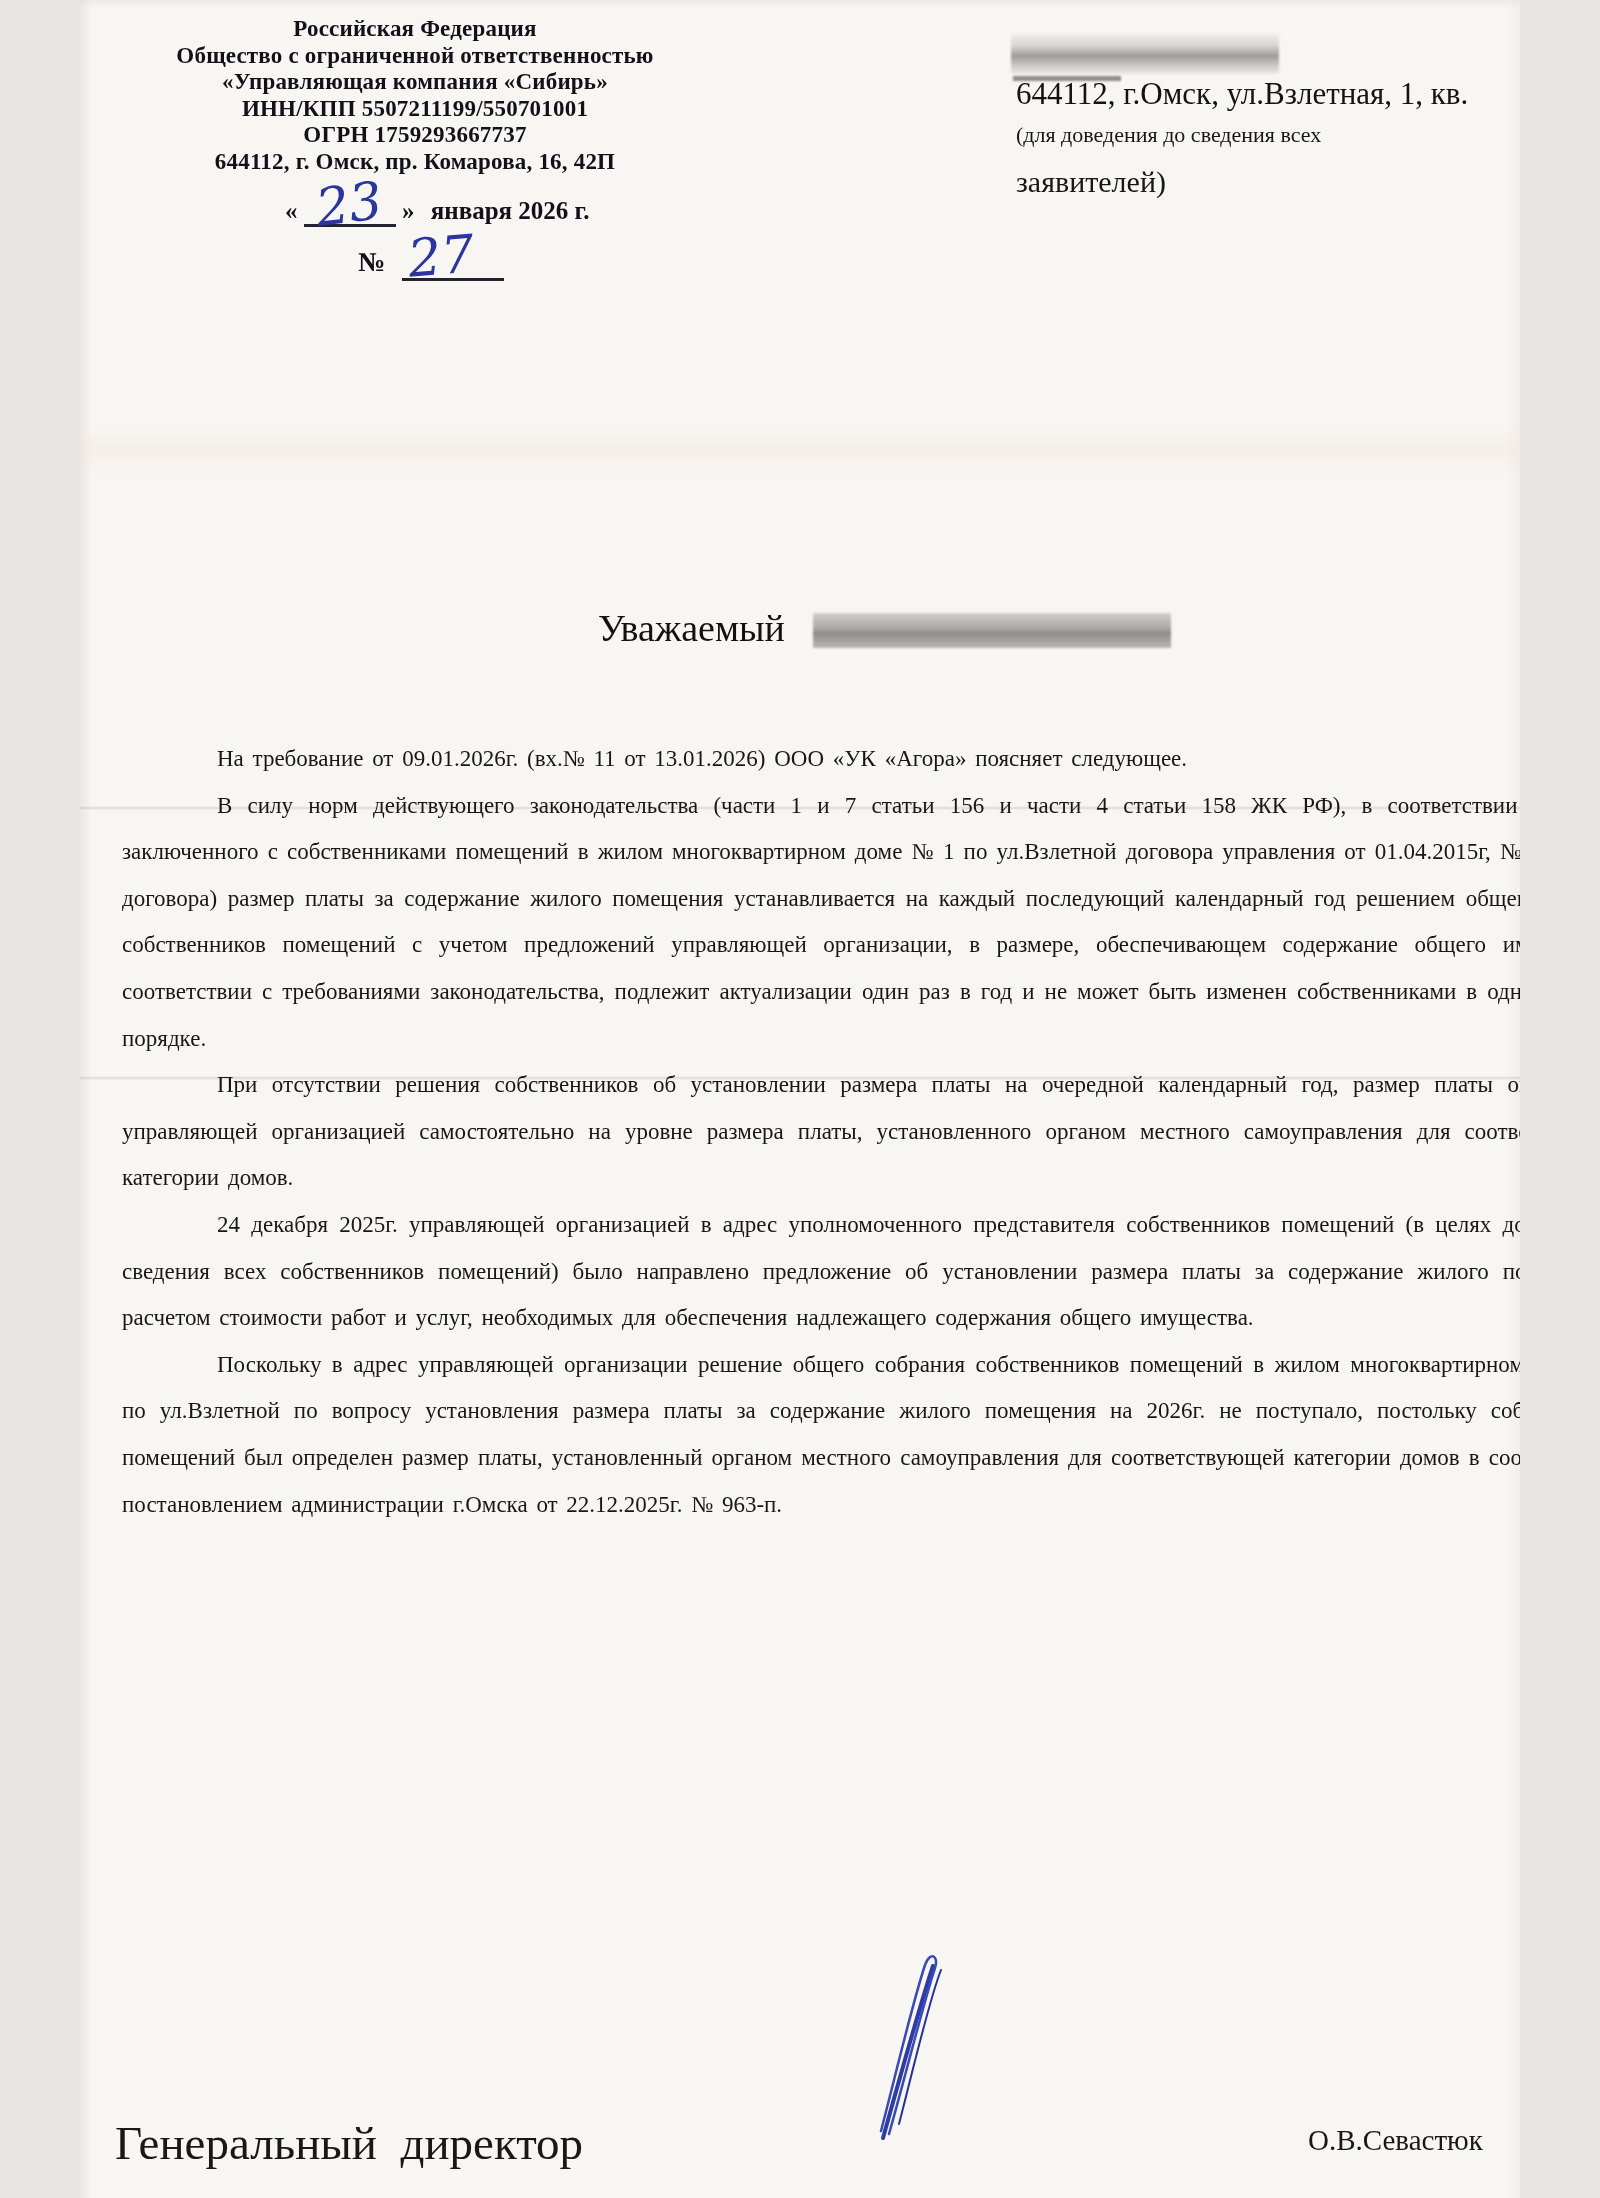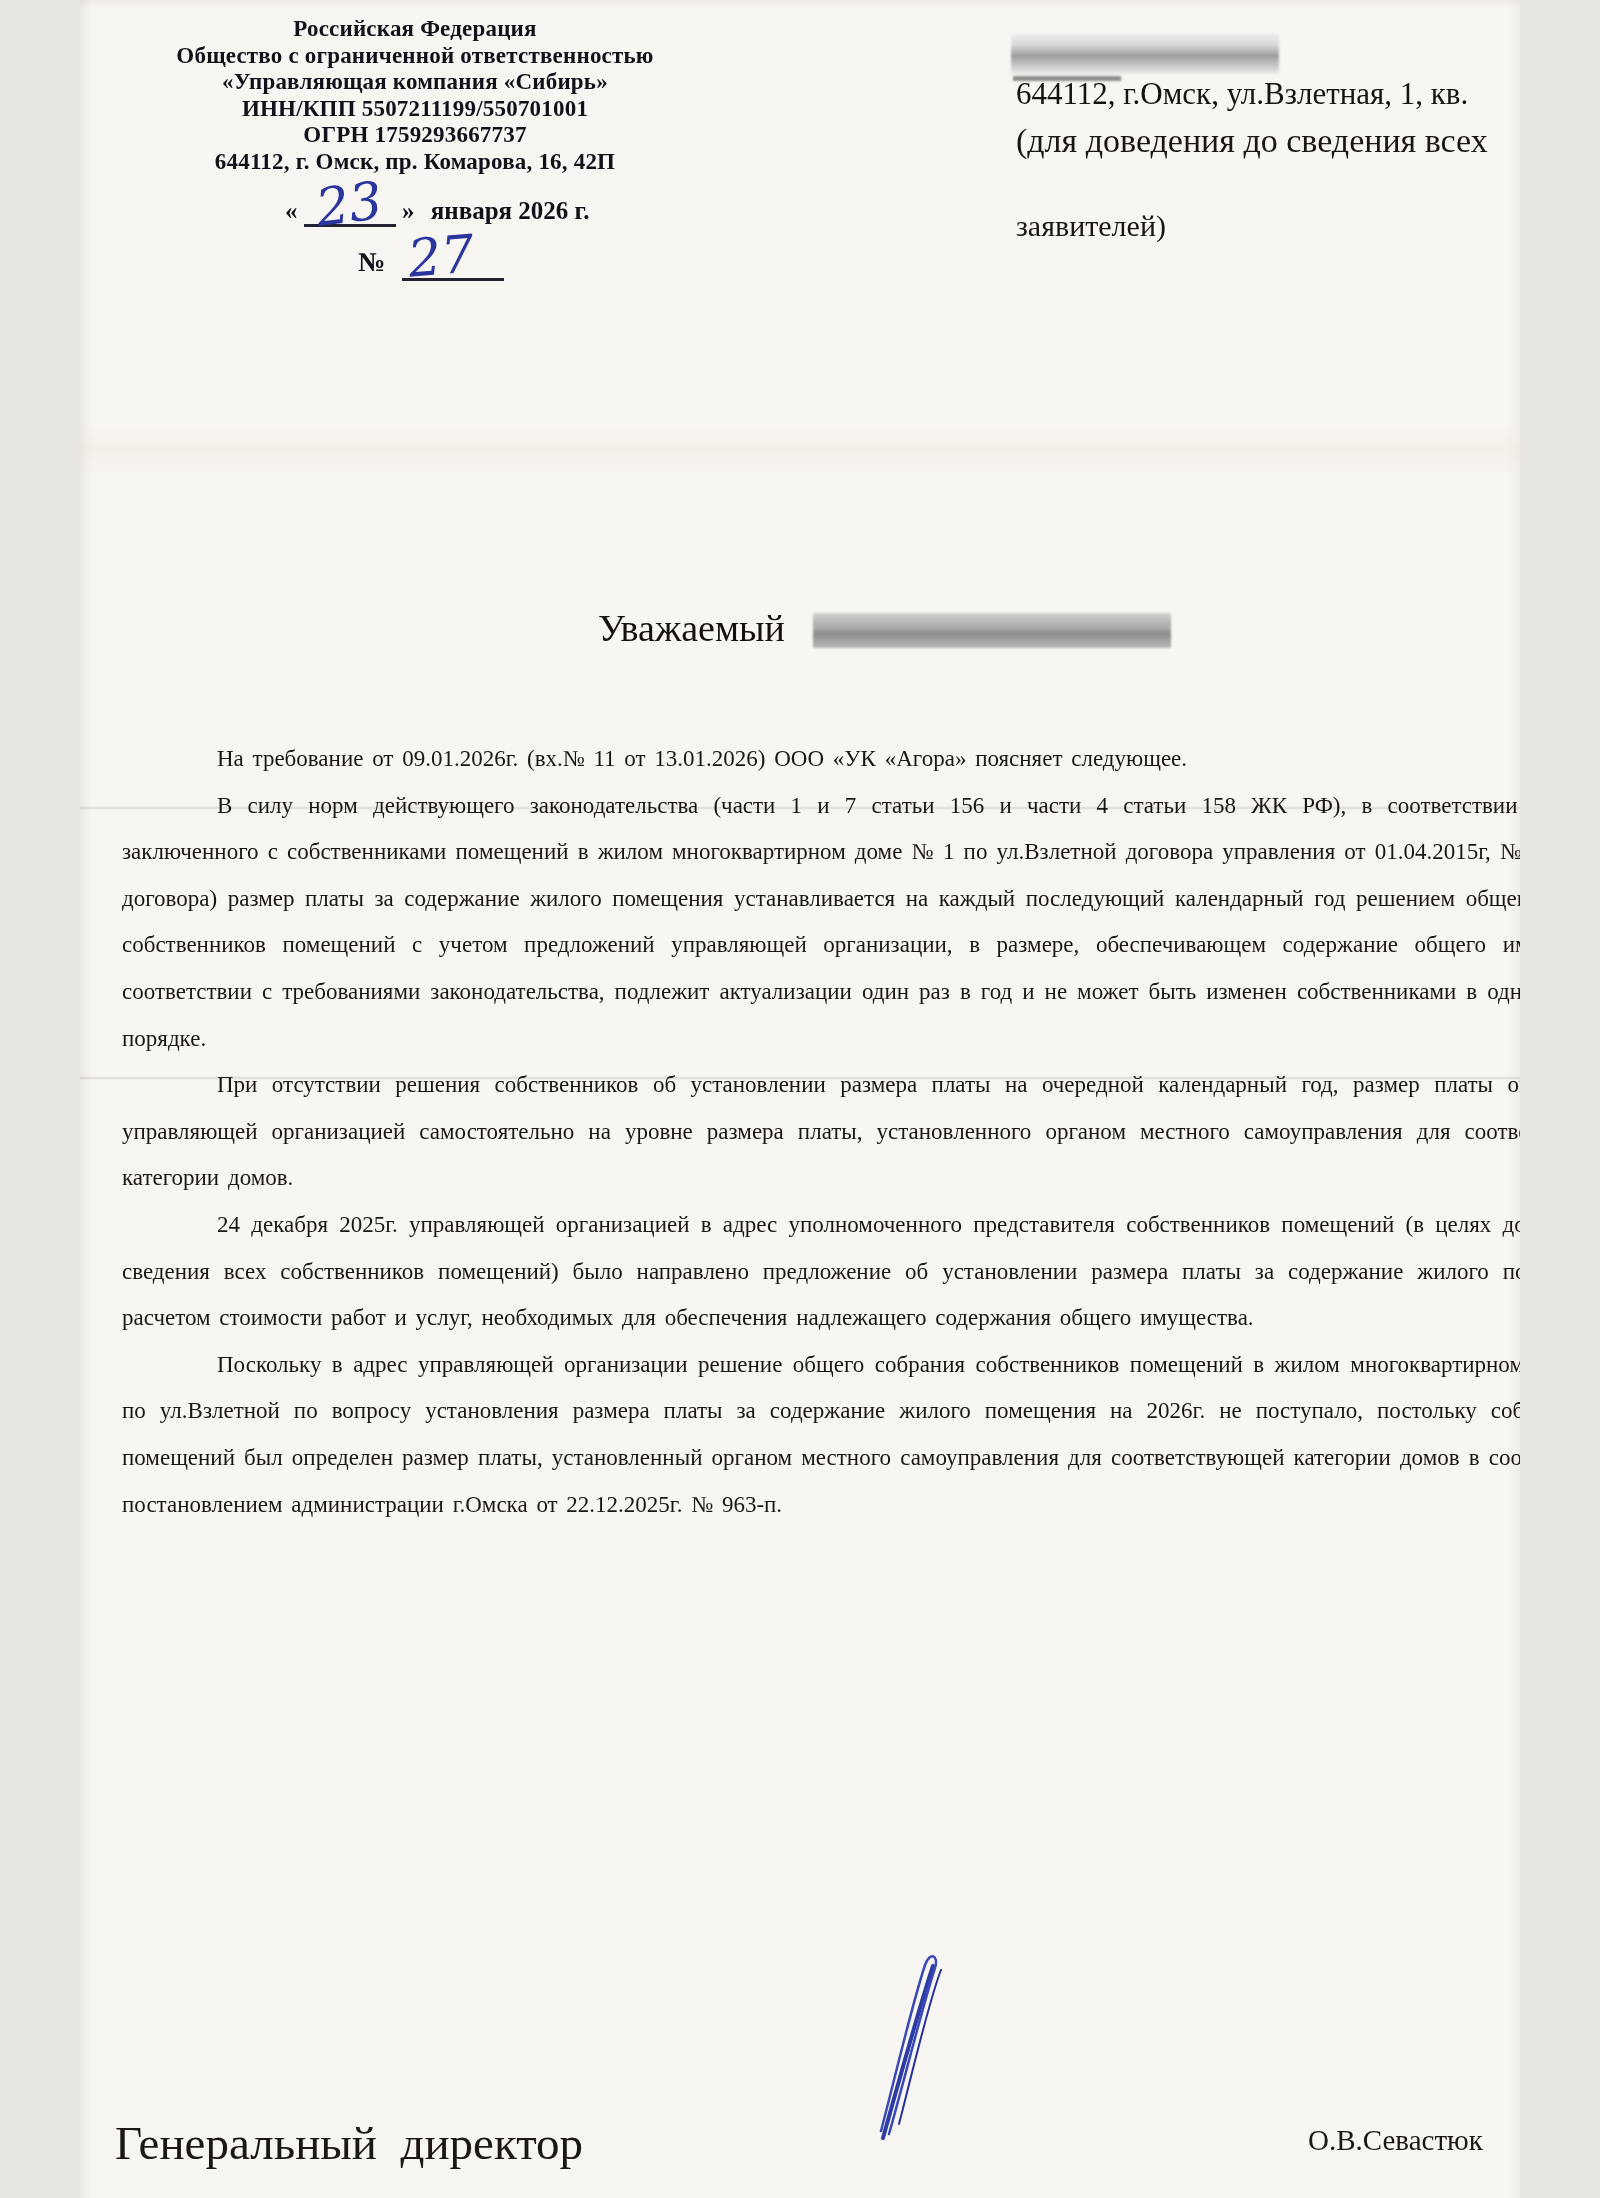--- a/index.html
+++ b/index.html
@@ -40,22 +40,22 @@
   .num-slot { display:inline-block; position:relative; width:102px; height:40px; border-bottom:3px solid #23222e; vertical-align:-10px; margin-left:10px; }
   .num-slot .hand { position:absolute; left:6px; bottom:-4px; font-size:52px; line-height:52px; transform:rotate(-5deg); }
   .redact { position:absolute; }
   .redact-name { left:931px; top:34px; width:268px; height:40px;
     background:linear-gradient(180deg,#efedeb 0%,#d9d7d5 28%,#9f9d9b 55%,#c9c7c5 78%,#eceae8 100%);
     filter:blur(1px); border-radius:2px; }
   .redact-name-dash { left:933px; top:76px; width:108px; height:5px; background:#8f8d8b; filter:blur(1.2px); }
   .addr-line { position:absolute; left:936px; top:76px; font-size:31px; white-space:nowrap; color:#15120f;text-align:center; }
   .redact-kv { left:1447px; top:90px; width:86px; height:26px;
     background:repeating-linear-gradient(180deg,#dfddda 0 6px,#c6c4c2 6px 13px); filter:blur(0.8px); }
-  .note-1 { position:absolute; left:936px; top:122px; font-size:34px; white-space:nowrap; }
-  .note-2 { position:absolute; left:936px; top:165px; font-size:30px; white-space:nowrap;margin-top:44px; }
+  .note-1 { position:absolute; left:936px; top:122px; font-size:22px; white-space:nowrap; }
+  .note-2 { position:absolute; left:936px; top:165px; font-size:30px; white-space:nowrap; }
 
   
   .salutation { position:absolute; left:518px; top:606px; font-size:38px; color:#16110c; white-space:nowrap; }
   .redact-salut { left:733px; top:613px; width:358px; height:35px;
     background:linear-gradient(180deg,#d2d0ce 0%,#a9a7a5 45%,#8f8d8b 58%,#bab8b6 100%);
     filter:blur(0.8px); border-radius:1px; }
 
   
   .body-text { position:absolute; left:42px; top:736px; width:1516px; }
   .body-text p {

